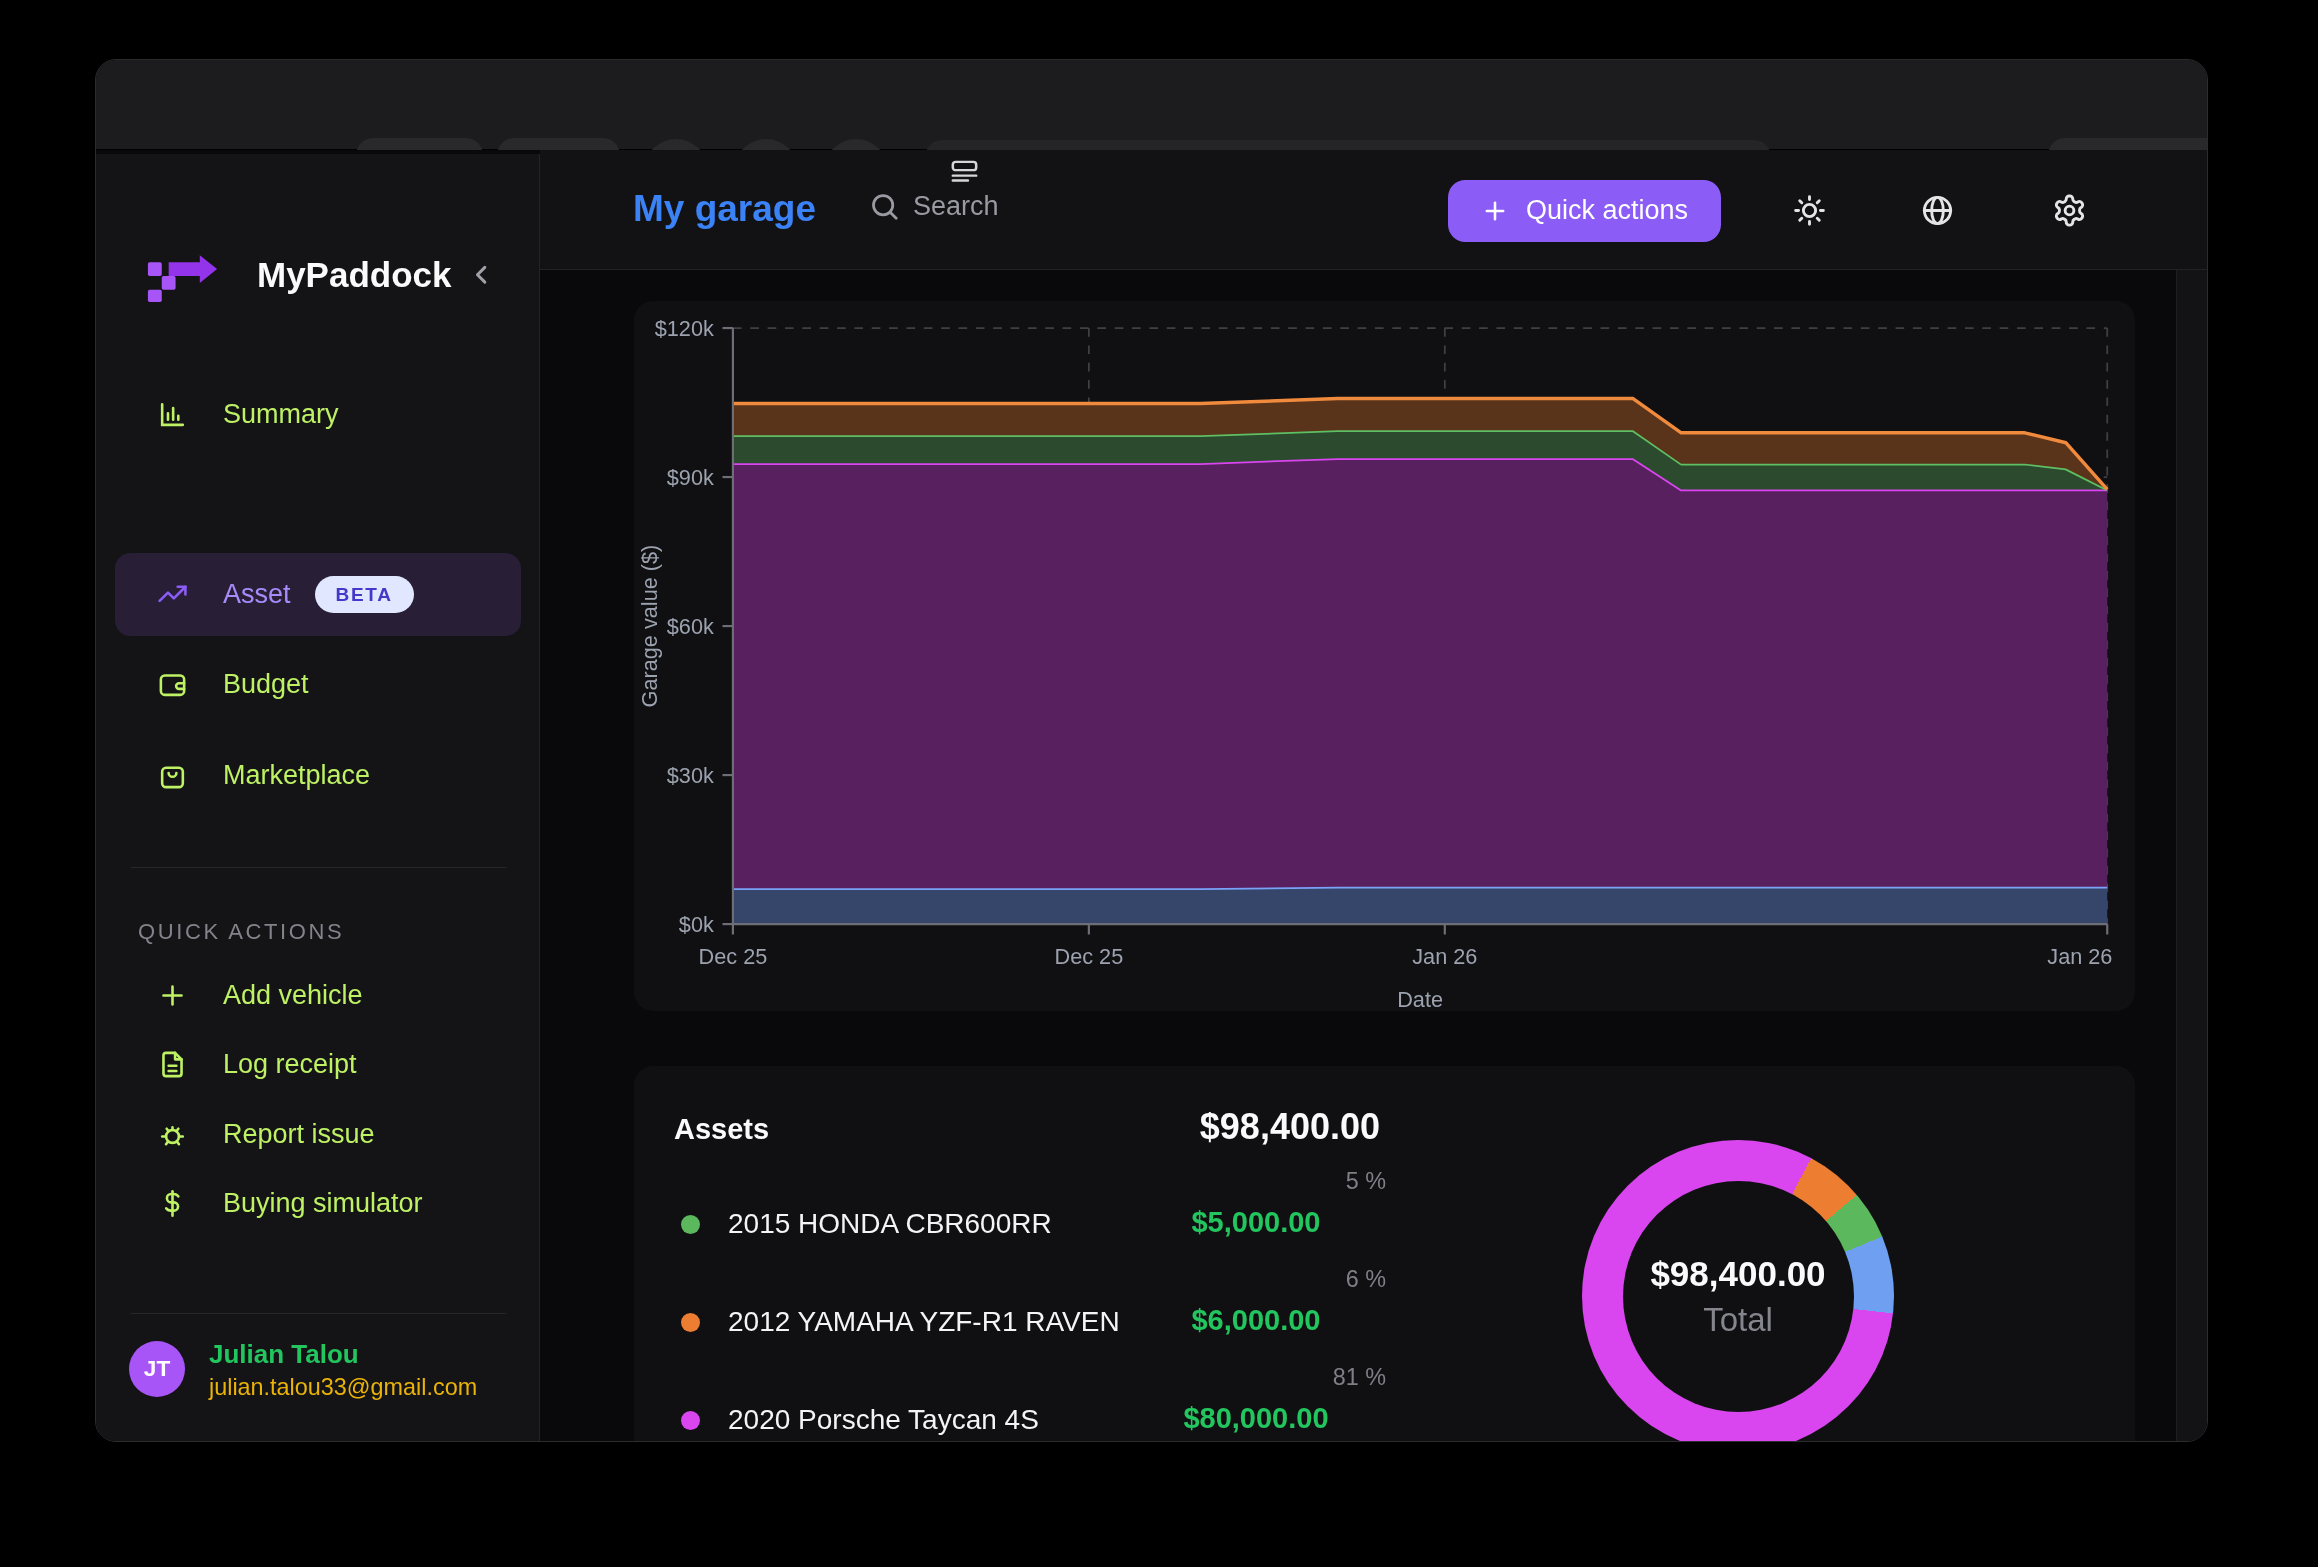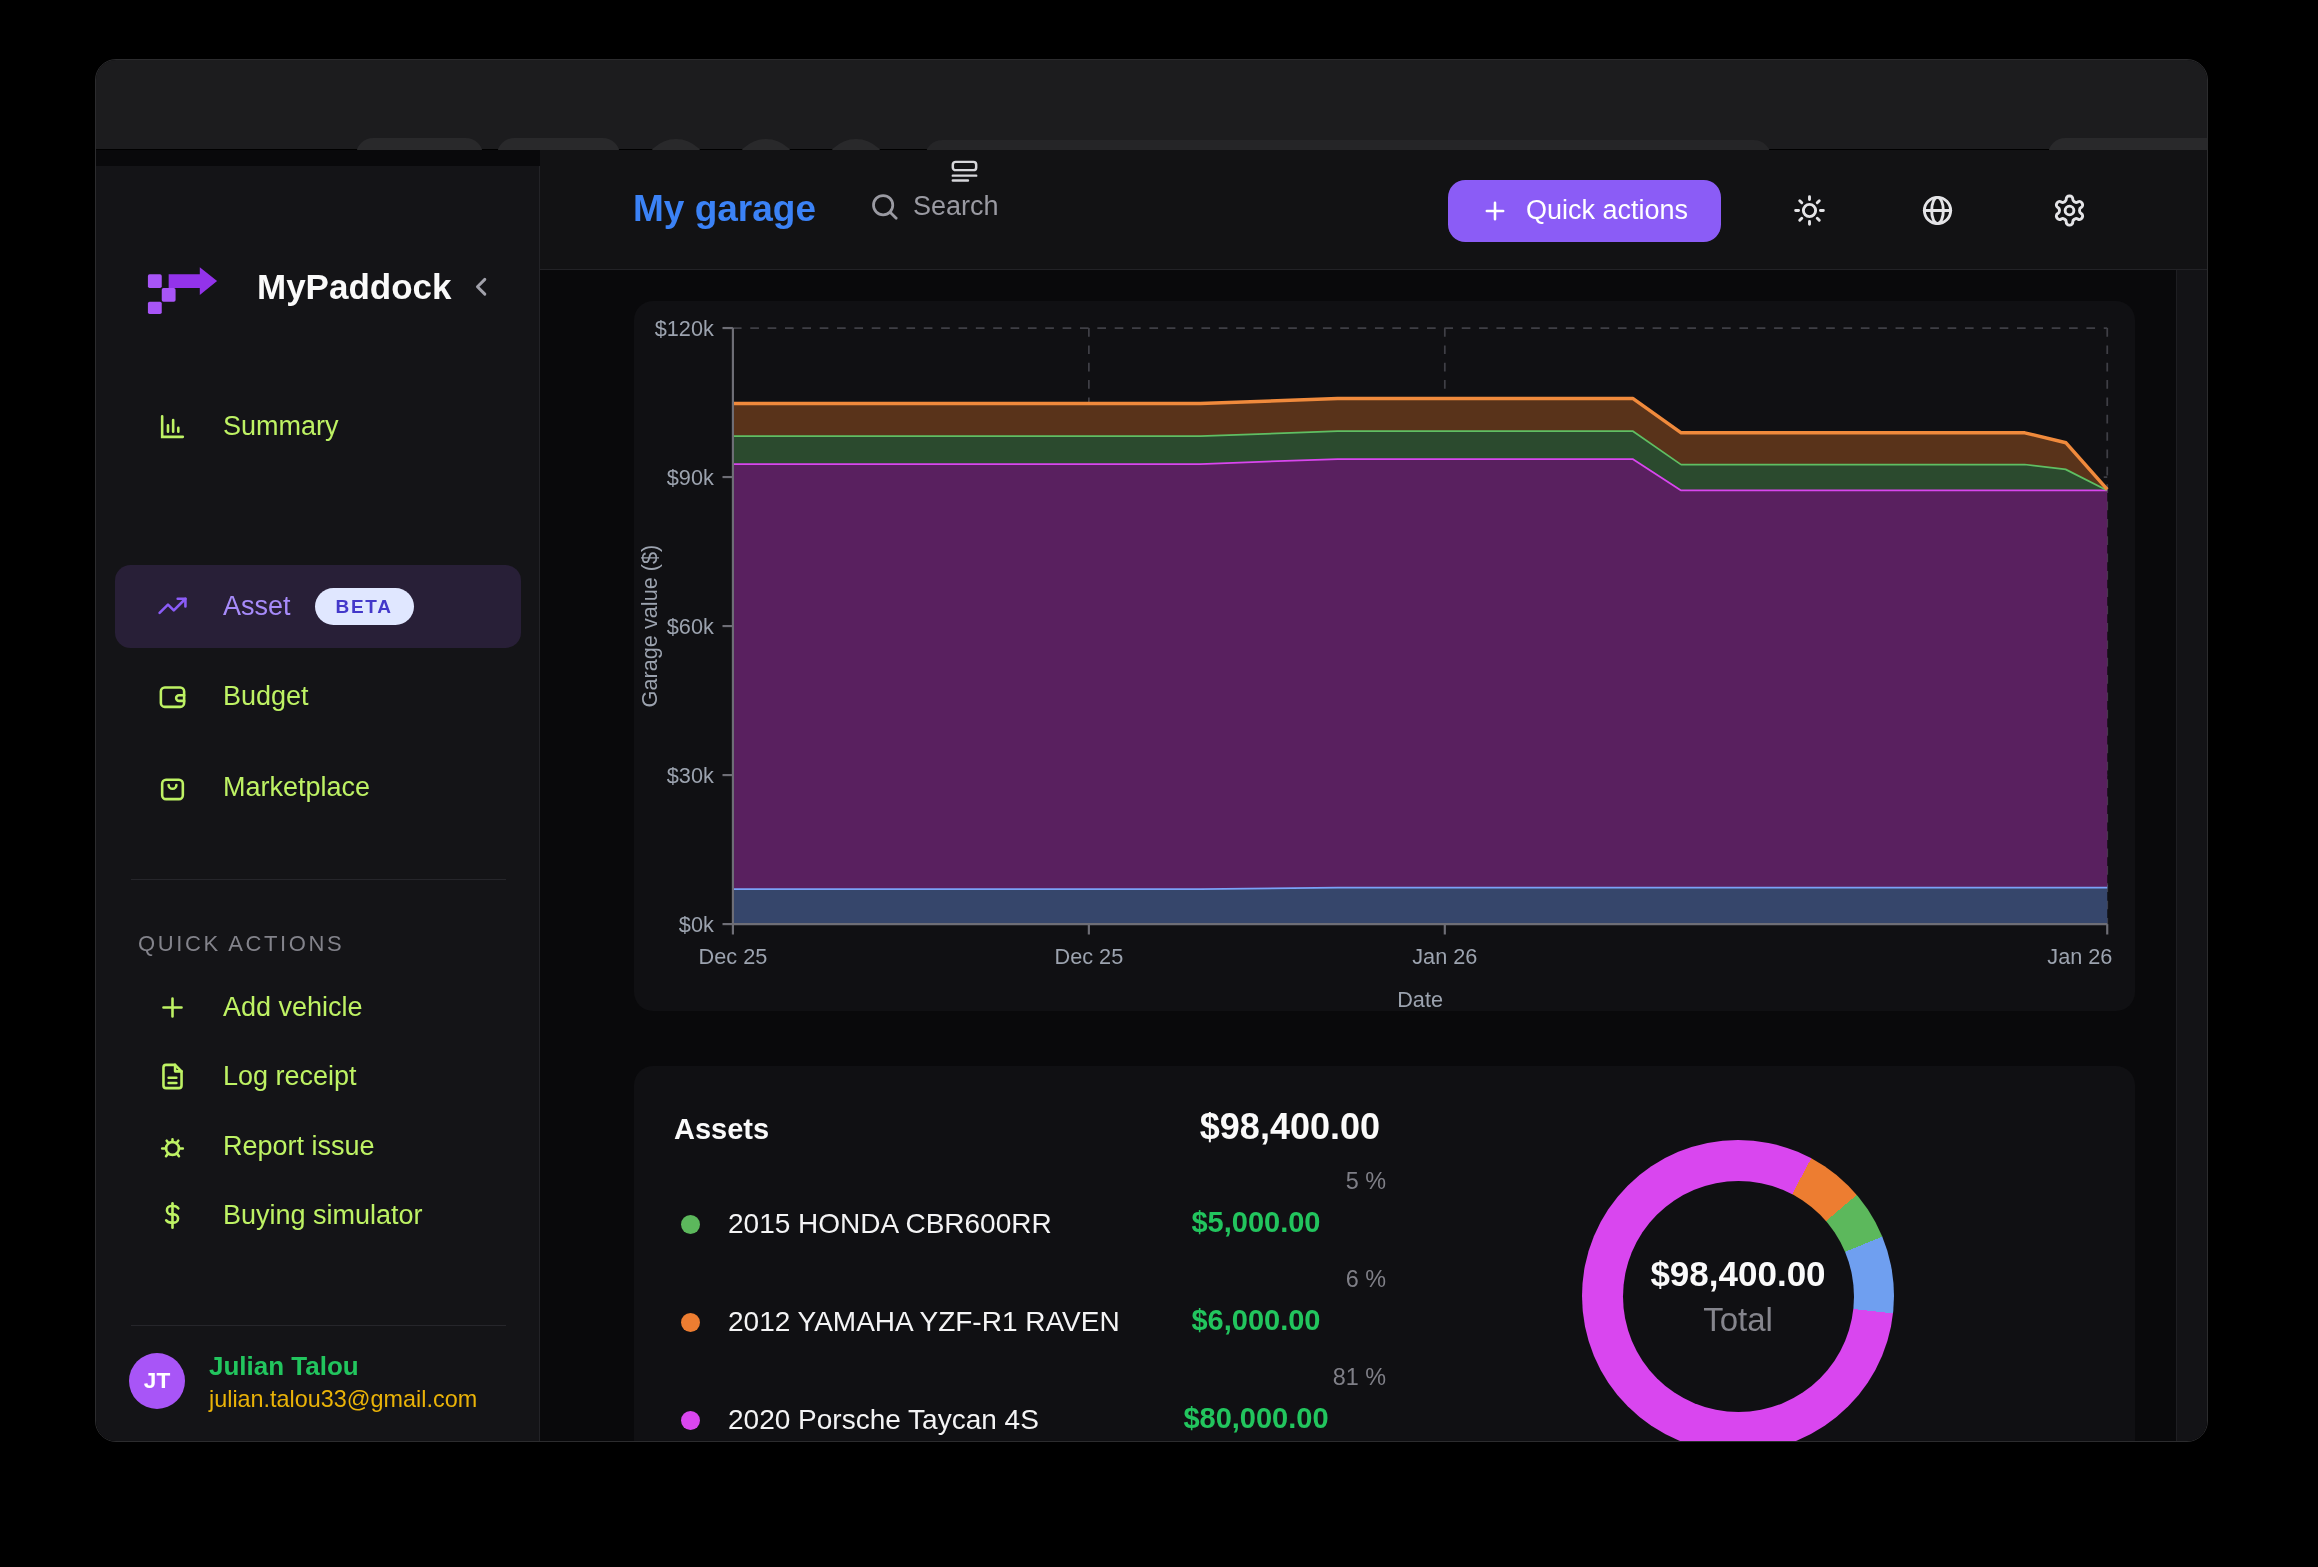--- a/index.html
+++ b/index.html
@@ -18,21 +18,21 @@
   .circle-btn { position:absolute; top:79px; width:64px; height:64px; border-radius:50%; background:#29292b; display:flex; align-items:center; justify-content:center; }
   #url-bar { position:absolute; left:829px; top:80px; width:846px; height:62px; background:#252527; border-radius:17.4px; display:flex; align-items:center; color:#e8e8ea; }
   #url-text { position:absolute; left:0; right:0; text-align:center; font-size:26px; color:#f0f0f2; }
   .tb-ic { stroke:#d6d6da; fill:none; stroke-width:1.8; stroke-linecap:round; stroke-linejoin:round; }
   .tb-ic-dim { stroke:#5c5c60; }
 
   
   #app { position:absolute; left:0; top:90px; right:0; bottom:0; background:#09090b; }
 
   
-  #sidebar { position:absolute; left:0; top:16px; width:444px; height:100%; background:#141417; border-right:0.9px solid #232327; }
+  #sidebar { position:absolute; left:0; top:4px; width:444px; height:100%; background:#141417; border-right:0.9px solid #232327; }
   #brand-row { position:absolute; left:0; top:87px; width:100%; height:69px; }
   #brand-name { position:absolute; left:161px; top:14px; font-size:35px; font-weight:bold; color:#fafafa; }
   #brand-collapse { position:absolute; right:43px; top:19px; color:#a1a1aa; }
   .nav-item { position:absolute; left:19px; width:406px; height:83px; border-radius:15.6px; display:flex; align-items:center; color:#bef264; font-size:27px; }
   .nav-item .ic { margin-left:42px; width:31px; height:31px; flex:none; }
   .nav-item .lbl { margin-left:35px; }
   .nav-item.active { background:#281f37; color:#a78bfa; }
   .nav-item.active .ic { color:#8b5cf6; }
   .beta-badge { margin-left:24px; background:#e0e7ff; color:#4338ca; font-size:19px; font-weight:bold; letter-spacing:1.7px; padding:7.8px 21px; border-radius:867px; }
   .side-divider { position:absolute; left:35px; width:375px; height:0.9px; background:#26262b; }

